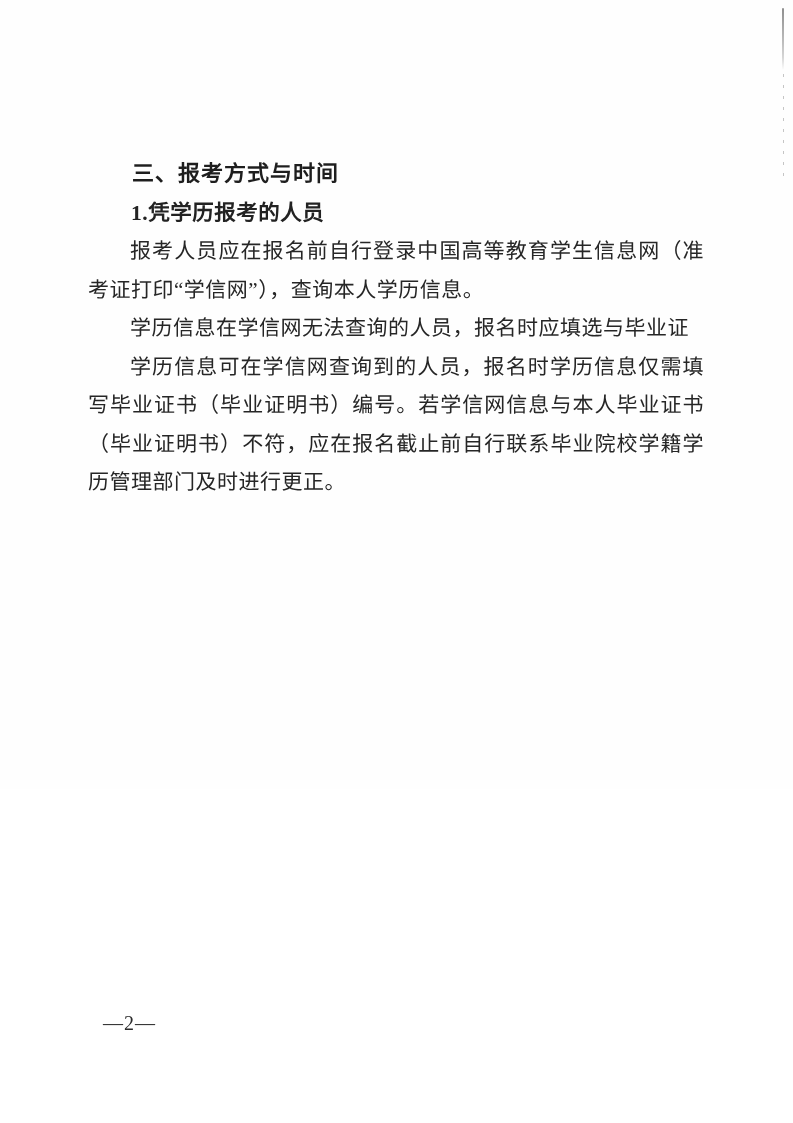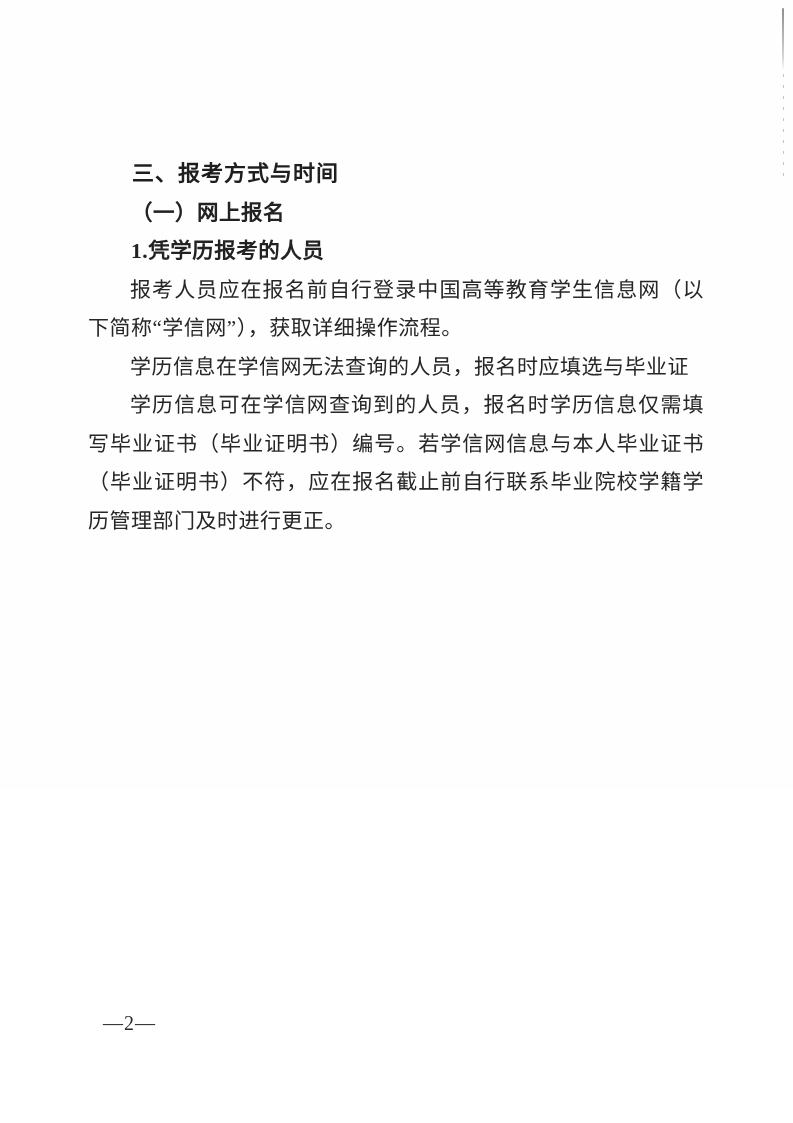--- a/index.html
+++ b/index.html
@@ -101,26 +101,25 @@
 <div class="page">
 
   <div class="scan-artifact"></div>
   <div class="scan-artifact-tail"></div>
 
   <div class="content">
     <div class="h-major">三、报考方式与时间</div>
 
 
 
-    <div class="h-sub">（一）网上报名</div>
 
 
     <div class="h-item">1.凭学历报考的人员</div>
 
-    <p class="para">报考人员应在报名前自行登录中国高等教育学生信息网（以下简称“学信网”），获取详细操作流程。</p>
+    <p class="para">报考人员应在报名前自行登录中国高等教育学生信息网（准考证打印“学信网”），查询本人学历信息。</p>
 
     <p class="para">学历信息在学信网无法查询的人员，报名时应填选与毕业证</p>
 
     <p class="para">学历信息可在学信网查询到的人员，报名时学历信息仅需填写毕业证书（毕业证明书）编号。若学信网信息与本人毕业证书（毕业证明书）不符，应在报名截止前自行联系毕业院校学籍学历管理部门及时进行更正。</p>
   </div>
 
   <div class="page-number">—2—</div>
 
 </div>
 

